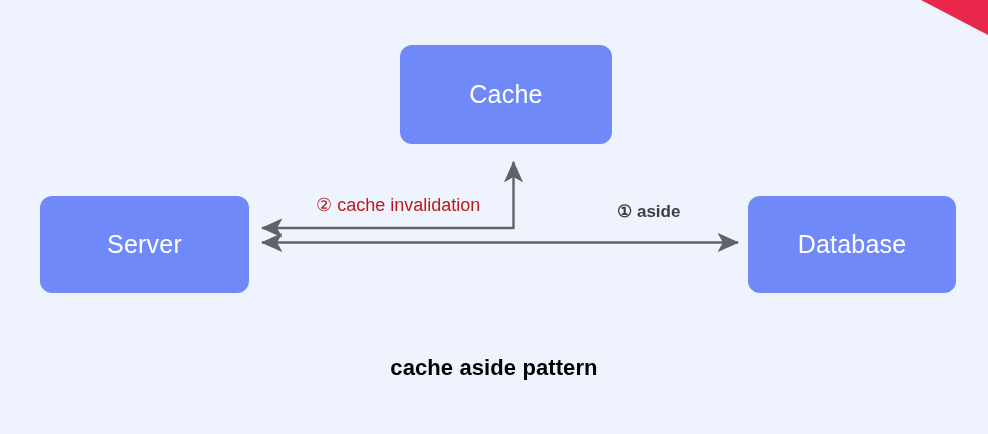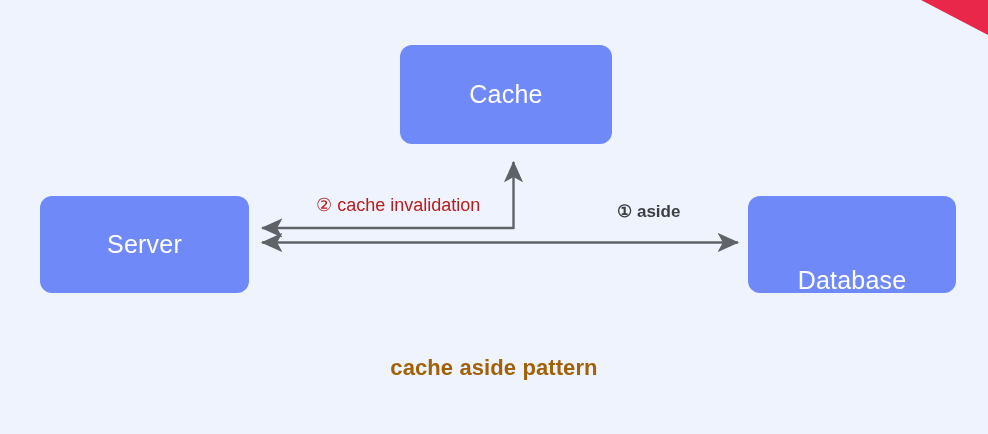--- a/index.html
+++ b/index.html
@@ -45,21 +45,21 @@
     color: #ffffff;
     font-size: 25px;
     font-weight: 400;
     letter-spacing: 0.2px;
     line-height: 1;
     white-space: nowrap;
   }
 
   #node-cache  { left: 400px; top: 45px;  width: 212px; height: 99px; }
   #node-server { left: 24px;  top: 196px; width: 209px; height: 97px; margin-left: 16px; }
-  #node-db     { left: 748px; top: 196px; width: 208px; height: 97px; align-items: flex-end; }
+  #node-db     { left: 748px; top: 196px; width: 208px; height: 97px; }
 
   
   #arrows {
     position: absolute;
     left: 0;
     top: 0;
     width: 988px;
     height: 434px;
     pointer-events: none;
   }
@@ -88,21 +88,21 @@
 
   
   #caption {
     position: absolute;
     left: 0;
     top: 355px;
     width: 988px;
     text-align: center;
     font-size: 22px;
     font-weight: bold;
-    color: #a16207;
+    color: #000000;
     letter-spacing: 0.1px;
   }
 </style>
 </head>
 <body>
 
 <div id="canvas">
 
   <svg class="corner-flag" viewBox="0 0 68 35" preserveAspectRatio="none" aria-hidden="true">
     <polygon points="1,0 68,0 68,35" fill="#e8274b"></polygon>

